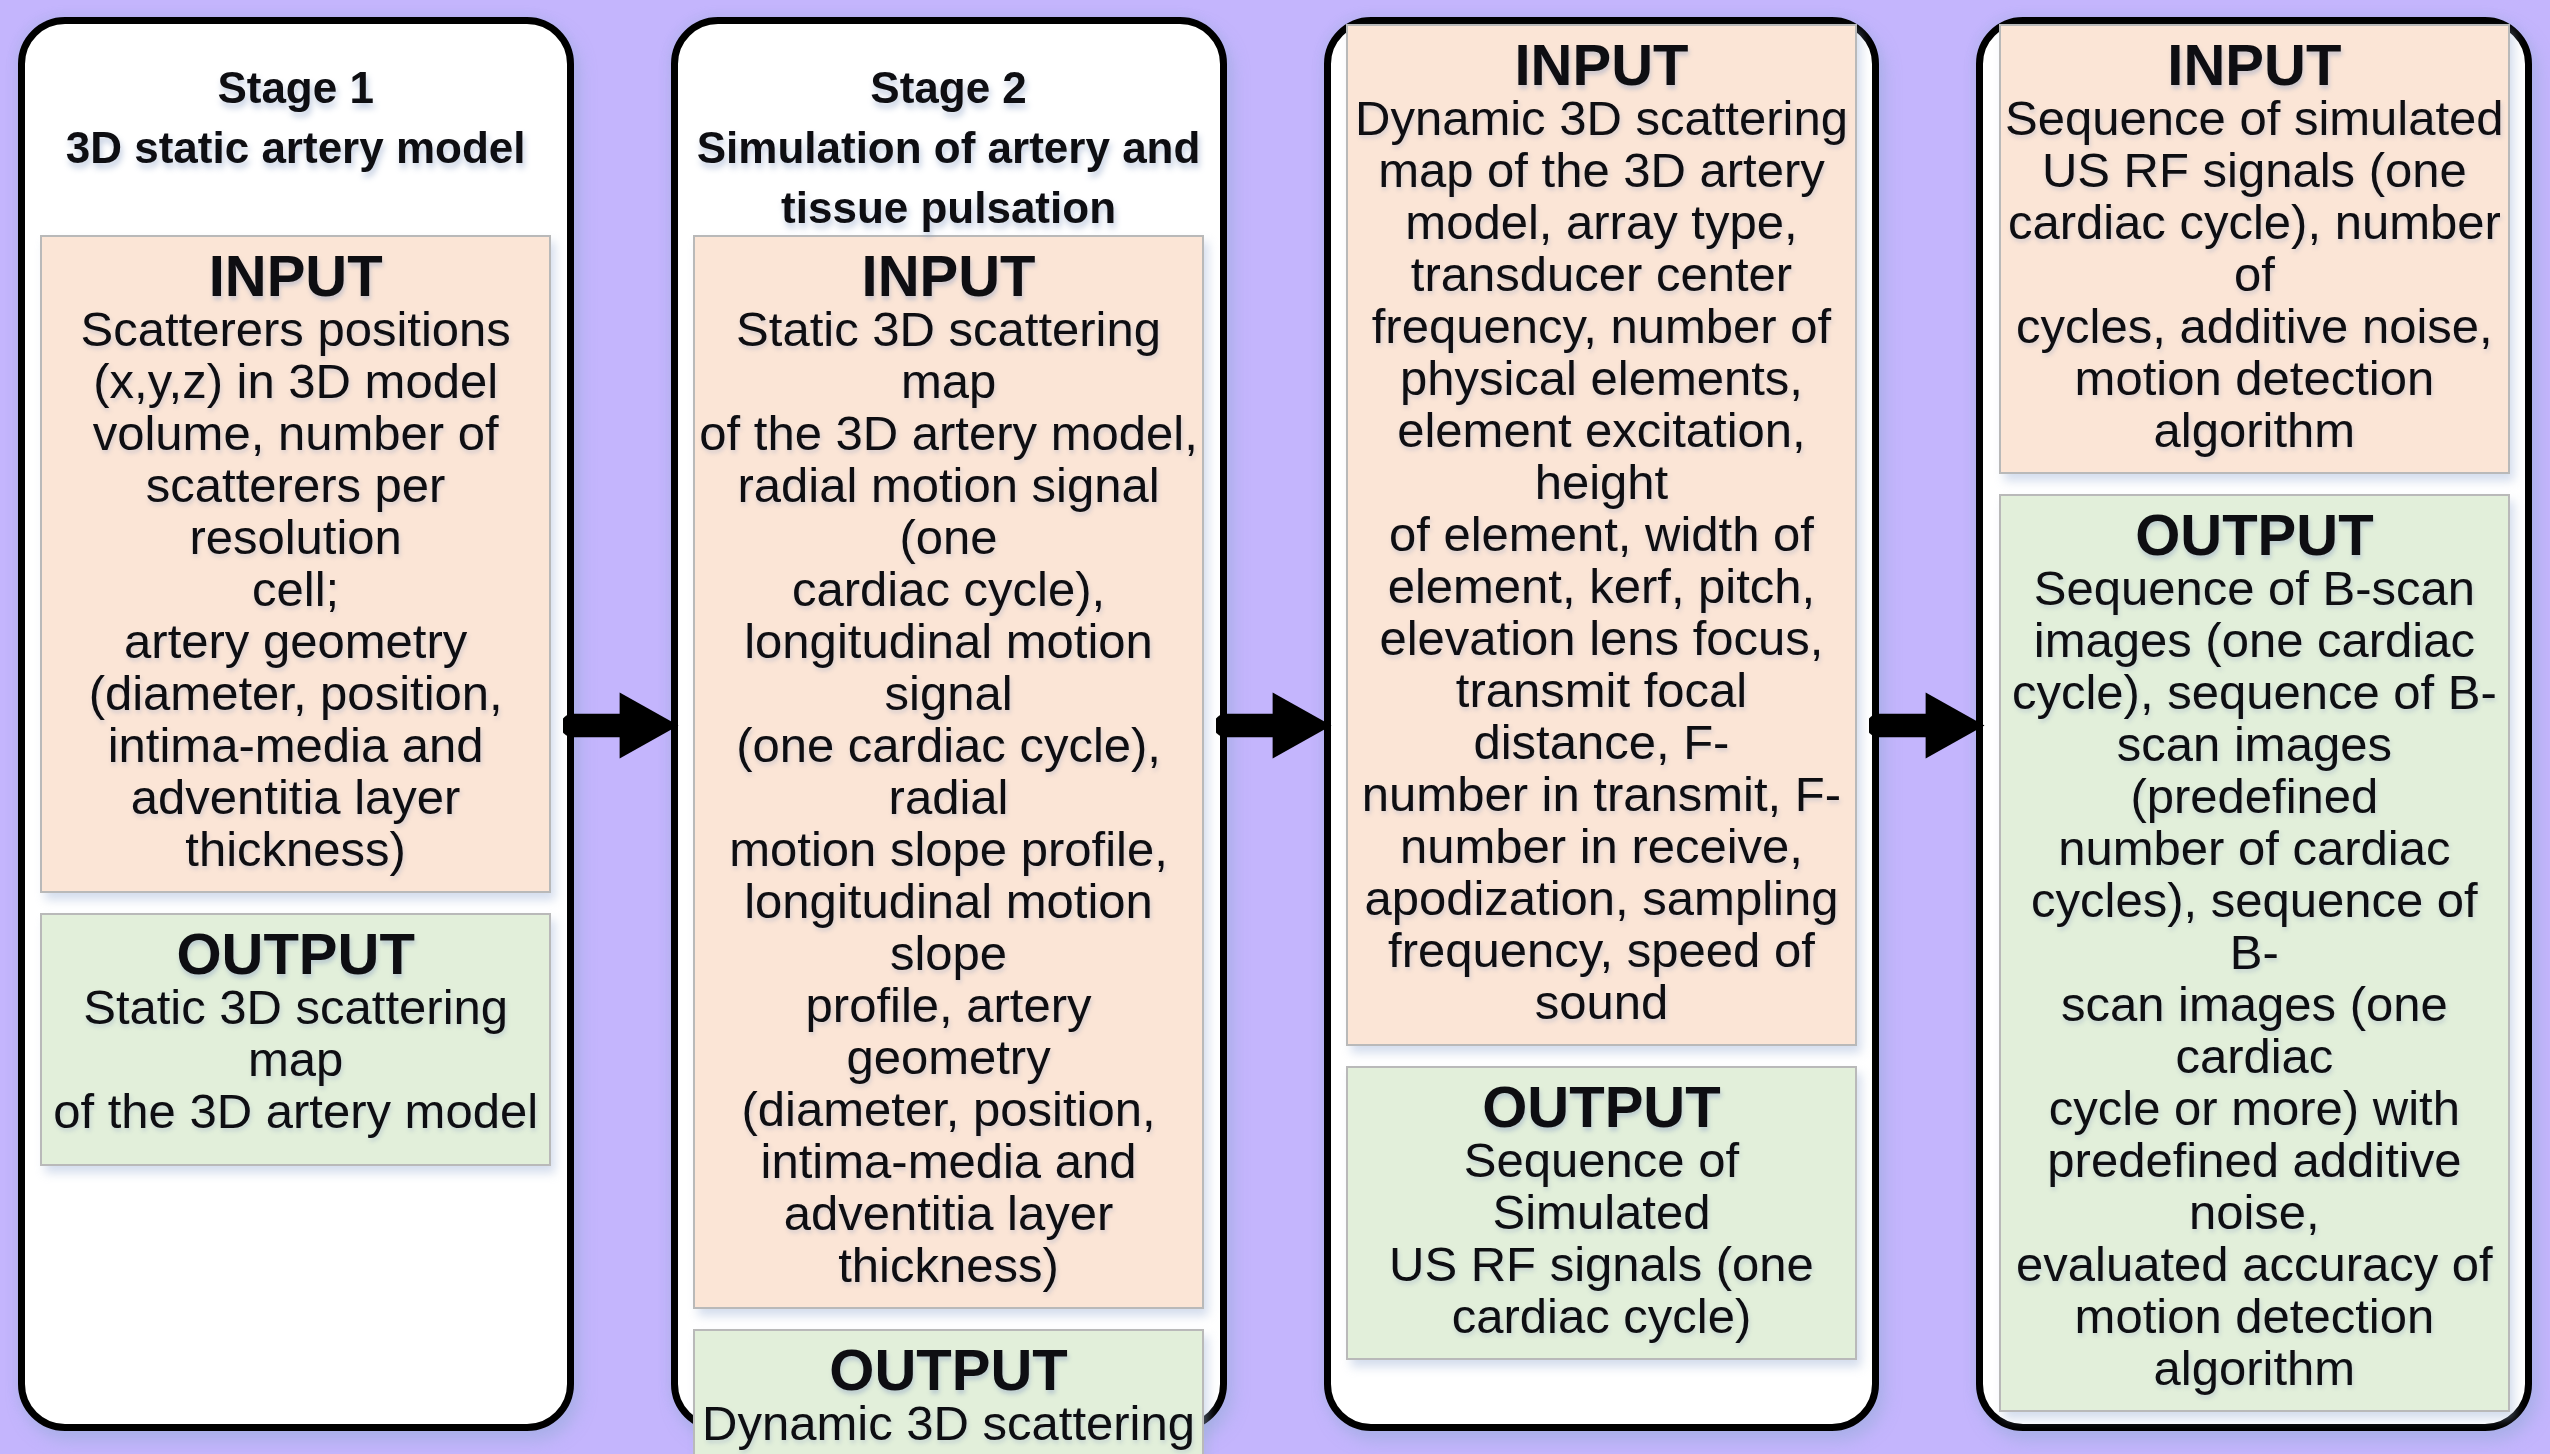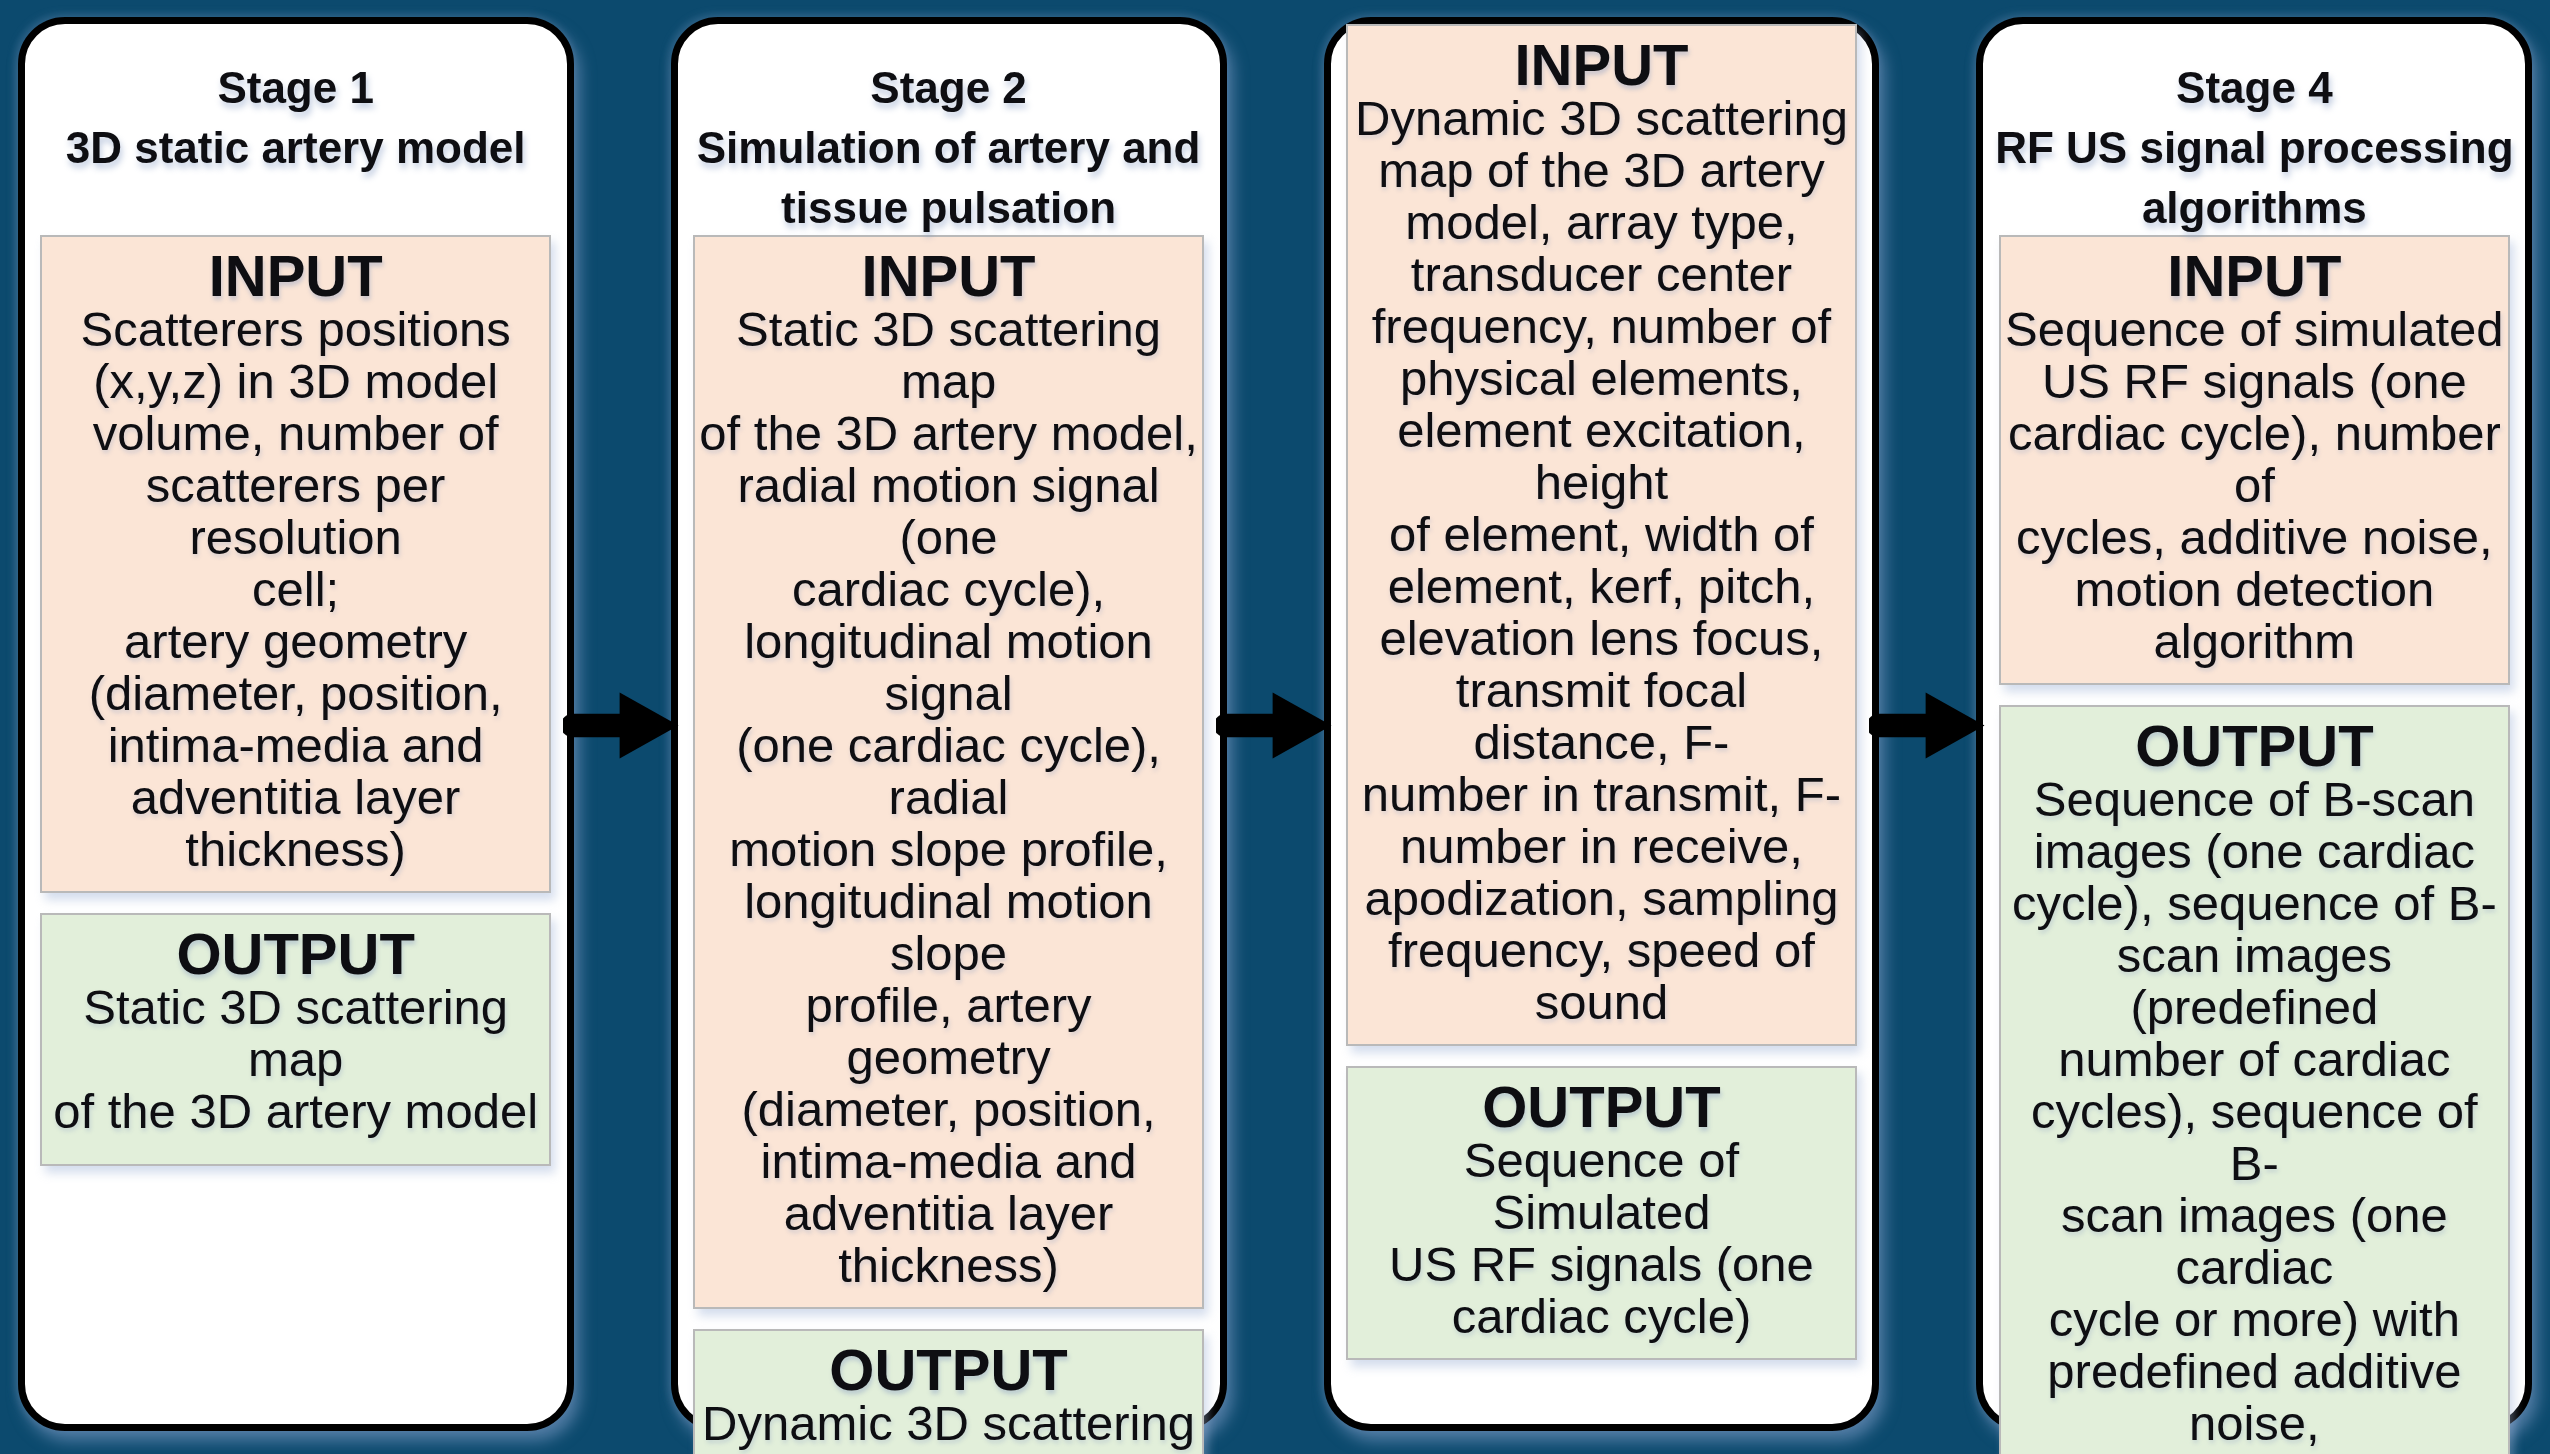--- a/index.html
+++ b/index.html
@@ -1,17 +1,17 @@
 <!DOCTYPE html>
 <html style="font-size:9.4px"><head>
 <meta charset="utf-8">
 <style>
   html,body{margin:0;padding:0;background:#ffffff;}
   body{font-family:"Liberation Sans","DejaVu Sans",sans-serif;color:#0e0e12;}
-  .canvas{position:relative;width:2550px;height:1454px;background:#0c4a6e;overflow:hidden;}
+  .canvas{position:relative;width:2550px;height:1454px;background:#c4b5fd;overflow:hidden;}
   .stages{position:absolute;left:0;top:0;right:0;bottom:0;display:flex;gap:97px;padding:16.5px 17.7px 23.6px 17.7px;box-sizing:border-box;}
   .stage{flex:1 1 0;height:1414px;box-sizing:border-box;background:#ffffff;border:7px solid #000000;border-radius:47px;
          box-shadow:5.9px 9.4px 15.3px rgba(148,172,216,.50), -2.4px -2.4px 8.2px rgba(148,172,216,.22);}
   .stage-title{height:177px;padding-top:34px;text-align:center;font-weight:bold;font-size:44px;line-height:60px;
                white-space:pre-line;text-shadow:1.8px 5.3px 6.5px rgba(128,150,192,.48);}
   .io{margin:0 15.3px;border:2.4px solid #b9b9b9;padding:11.8px 3.5px 15.3px 3.5px;text-align:center;box-sizing:border-box;
       box-shadow:4.7px 7px 9.4px rgba(160,180,215,.45);}
   .io-label{font-weight:bold;font-size:58px;line-height:55px;text-shadow:1.2px 3.5px 4.7px rgba(128,150,192,.38);}
   .io-text{font-size:49px;line-height:52px;white-space:pre-line;text-shadow:1.2px 2.9px 4.1px rgba(128,150,192,.30);}
   .input-box{background:#FBE5D6;}
@@ -102,23 +102,20 @@
       </div>
       <div class="io output-box">
         <div class="io-label">OUTPUT</div>
         <div class="io-text">Sequence of Simulated
 US RF signals (one
 cardiac cycle)</div>
       </div>
     </div>
 
     <div class="stage">
-      <div class="stage-title">Stage 4
-RF US signal processing
-algorithms</div>
       <div class="io input-box">
         <div class="io-label">INPUT</div>
         <div class="io-text">Sequence of simulated
 US RF signals (one
 cardiac cycle), number of
 cycles, additive noise,
 motion detection
 algorithm</div>
       </div>
       <div class="io output-box">

